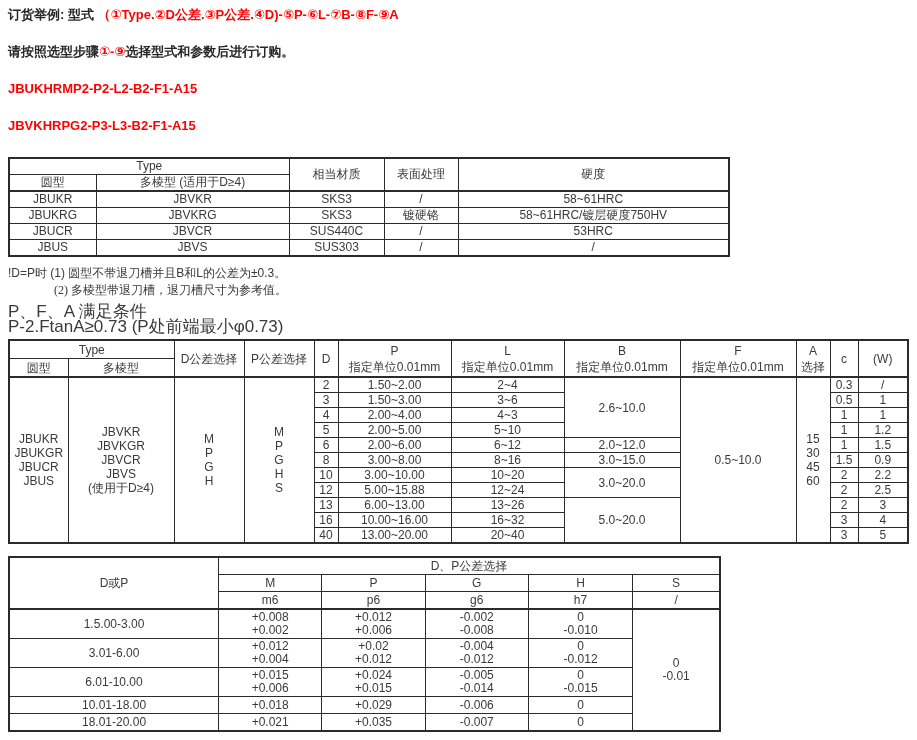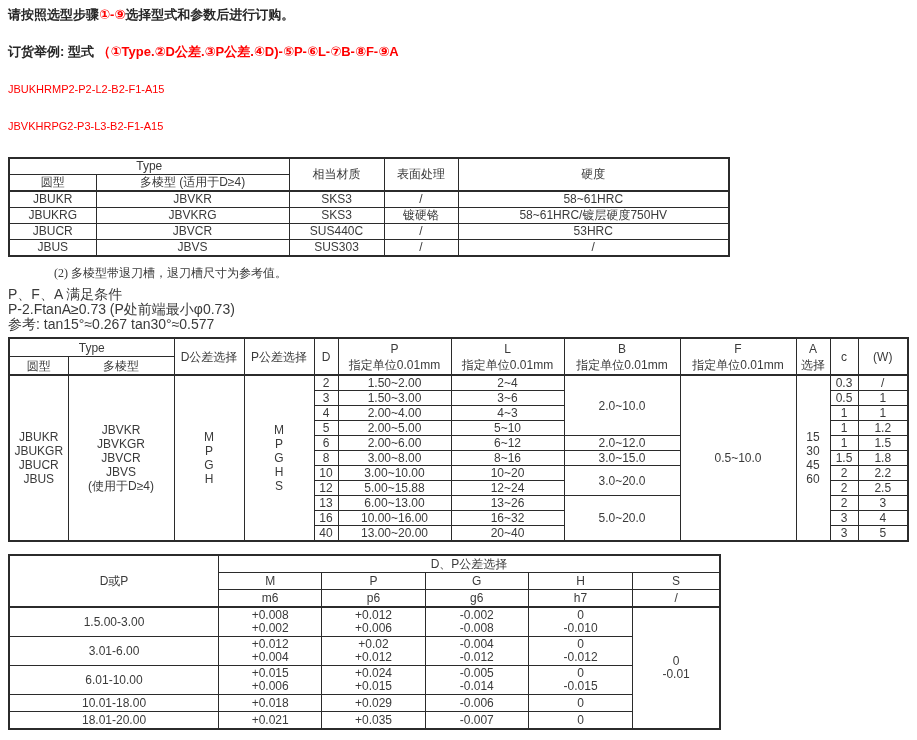--- a/index.html
+++ b/index.html
@@ -1,52 +1,52 @@
 <!DOCTYPE html>
 <html><head>
 <meta charset="utf-8">
 <style>
   html,body{margin:0;padding:0;}
   body{width:917px;height:740px;background:#ffffff;overflow:hidden;
        font-family:"Liberation Sans","DejaVu Sans",sans-serif;color:#3a3a3a;}
   .page{padding:8px 0 0 8px;}
   .red{color:#ff0000;}
   .intro{font-size:13px;font-weight:bold;line-height:14px;margin:0 0 23px 0;color:#262626;}
-  .code-line{font-size:11px;font-weight:normal;line-height:14px;margin:0 0 23px 0;}
+  .code-line{font-size:13px;font-weight:bold;line-height:14px;margin:0 0 23px 0;}
   .code-line.last{margin-bottom:24px;}
   table{border-collapse:collapse;border:2px solid #2b2b2b;table-layout:fixed;background:#fff;}
   th,td{border:1px solid #2b2b2b;font-size:12px;font-weight:normal;text-align:center;
         vertical-align:middle;padding:0 2px;color:#3a3a3a;overflow:hidden;}
   .pre{white-space:pre-line;}
   .hb{border-bottom:2px solid #2b2b2b;}
   
   .t1{width:722px;}
   .t1 th,.t1 td{height:15px;line-height:15px;}
   
   .notes1{font-size:12px;line-height:17px;margin:8px 0 0 0;}
   .notes1 .indent{padding-left:46px;font-family:Liberation Serif, serif;}
-  .notes2{font-size:14px;line-height:15px;margin:5px 0 0 0;}
+  .notes2{font-size:17px;line-height:15px;margin:5px 0 0 0;}
   
   .t2{width:901px;margin-top:5px;}
   .t2 thead th{height:17px;line-height:16px;}
   .t2 tbody td{height:14px;line-height:14px;}
   
   .t3{width:713px;margin-top:12px;}
   .t3 th{height:16px;line-height:16px;}
   .t3 tr.two td{height:28px;line-height:13px;}
   .t3 tr.one td{height:16px;line-height:15px;}
 </style>
 </head>
 <body>
 
 <div class="page">
 
+  <p class="intro"><span>订货举例: 型式 </span><span class="red">（①Type.②D公差.③P公差.④D)-⑤P-⑥L-⑦B-⑧F-⑨A</span></p>
+
   <p class="intro"><span>请按照选型步骤</span><span class="red">①-⑨</span><span>选择型式和参数后进行订购。</span></p>
-
-  <p class="intro"><span>订货举例: 型式 </span><span class="red">（①Type.②D公差.③P公差.④D)-⑤P-⑥L-⑦B-⑧F-⑨A</span></p>
 
   <p class="code-line red">JBUKHRMP2-P2-L2-B2-F1-A15</p>
   <p class="code-line red last">JBVKHRPG2-P3-L3-B2-F1-A15</p>
 
   <table class="t1">
     <colgroup>
         <col style="width:87px">
         <col style="width:193px">
         <col style="width:95px">
         <col style="width:74px">
@@ -90,27 +90,27 @@
         <td>JBUS</td>
         <td>JBVS</td>
         <td>SUS303</td>
         <td>/</td>
         <td>/</td>
       </tr>
     </tbody>
   </table>
 
   <div class="notes1">
+    <div>!D=P时 (1) 圆型不带退刀槽并且B和L的公差为±0.3。</div>
     <div class="indent">(2) 多棱型带退刀槽，退刀槽尺寸为参考值。</div>
   </div>
 
   <div class="notes2">
     <div>P、F、A 满足条件</div>
     <div>P-2.FtanA≥0.73 (P处前端最小φ0.73)</div>
-    <div>参考: tan15°≈0.267 tan30°≈0.577</div>
   </div>
 
   <table class="t2">
     <colgroup>
         <col style="width:59px">
         <col style="width:106px">
         <col style="width:70px">
         <col style="width:70px">
         <col style="width:24px">
         <col style="width:113px">
@@ -161,21 +161,21 @@
 G
 H</td>
         <td rowspan="11" class="pre">M
 P
 G
 H
 S</td>
         <td>2</td>
         <td>1.50~2.00</td>
         <td>2~4</td>
-        <td rowspan="4">2.0~10.0</td>
+        <td rowspan="4">2.6~10.0</td>
         <td rowspan="11">0.5~10.0</td>
         <td rowspan="11" class="pre">15
 30
 45
 60</td>
         <td>0.3</td>
         <td>/</td>
       </tr>
       <tr>
         <td>3</td>
@@ -205,21 +205,21 @@
         <td>2.0~12.0</td>
         <td>1</td>
         <td>1.5</td>
       </tr>
       <tr>
         <td>8</td>
         <td>3.00~8.00</td>
         <td>8~16</td>
         <td>3.0~15.0</td>
         <td>1.5</td>
-        <td>1.8</td>
+        <td>0.9</td>
       </tr>
       <tr>
         <td>10</td>
         <td>3.00~10.00</td>
         <td>10~20</td>
         <td rowspan="2">3.0~20.0</td>
         <td>2</td>
         <td>2.2</td>
       </tr>
       <tr>

